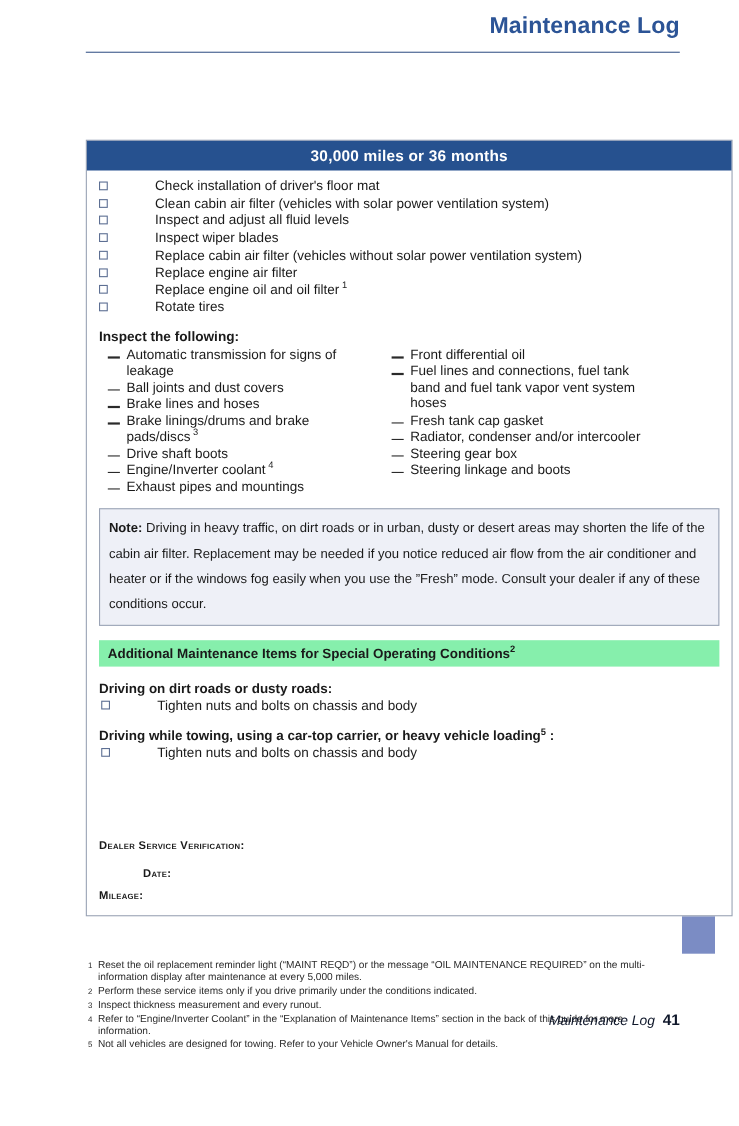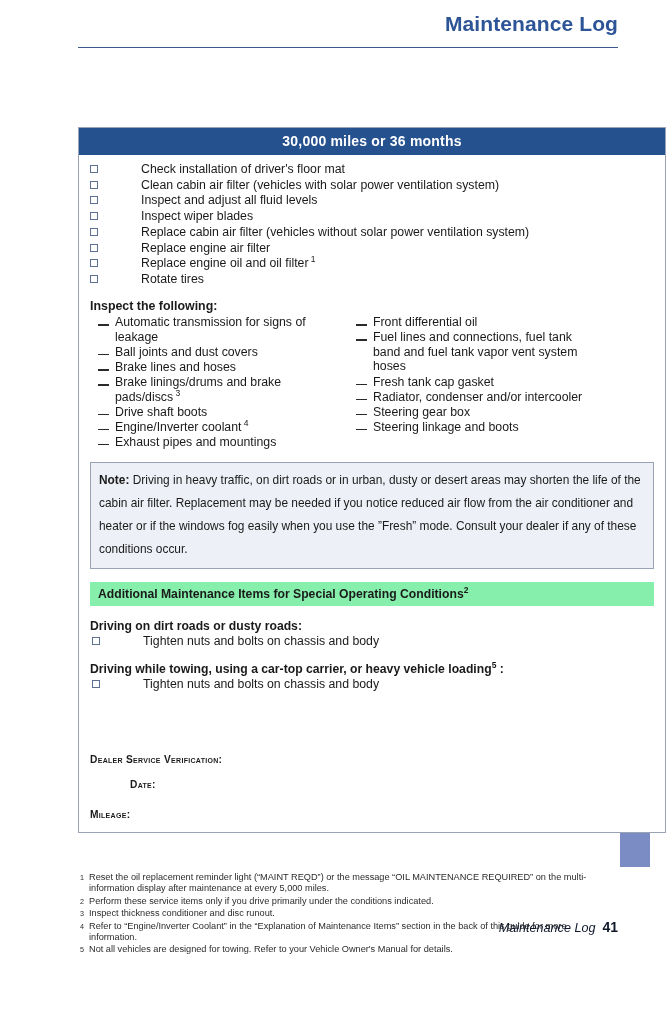--- a/index.html
+++ b/index.html
@@ -154,21 +154,21 @@
     width: 480px;
   }
   .smallcaps {
     font-size: 10.2px;
     font-weight: bold;
     font-variant: small-caps;
     letter-spacing: 0.3px;
     color: #1a1a1a;
   }
   #dsv-title { margin-bottom: 14px; }
-  #dsv-date { margin-bottom: 19px; padding-left: 40px; }
+  #dsv-date { margin-bottom: 9px; padding-left: 40px; }
 
   
   #footnotes {
     position: absolute;
     left: 80px; top: 872px;
     width: 528px;
     font-size: 9.2px;
     line-height: 11.1px;
     color: #2b2b2b;
   }
@@ -352,21 +352,21 @@
     <div class="footnote">
       <span class="fn-num">1</span>
       <span class="fn-text">Reset the oil replacement reminder light (“MAINT REQD”) or the message “OIL MAINTENANCE REQUIRED” on the multi-information display after maintenance at every 5,000 miles.</span>
     </div>
     <div class="footnote">
       <span class="fn-num">2</span>
       <span class="fn-text">Perform these service items only if you drive primarily under the conditions indicated.</span>
     </div>
     <div class="footnote">
       <span class="fn-num">3</span>
-      <span class="fn-text">Inspect thickness conditioner and disc runout.</span>
+      <span class="fn-text">Inspect thickness measurement and every runout.</span>
     </div>
     <div class="footnote">
       <span class="fn-num">4</span>
       <span class="fn-text">Refer to “Engine/Inverter Coolant” in the “Explanation of Maintenance Items” section in the back of this guide for more information.</span>
     </div>
     <div class="footnote">
       <span class="fn-num">5</span>
       <span class="fn-text">Not all vehicles are designed for towing. Refer to your Vehicle Owner's Manual for details.</span>
     </div>
   </div>

